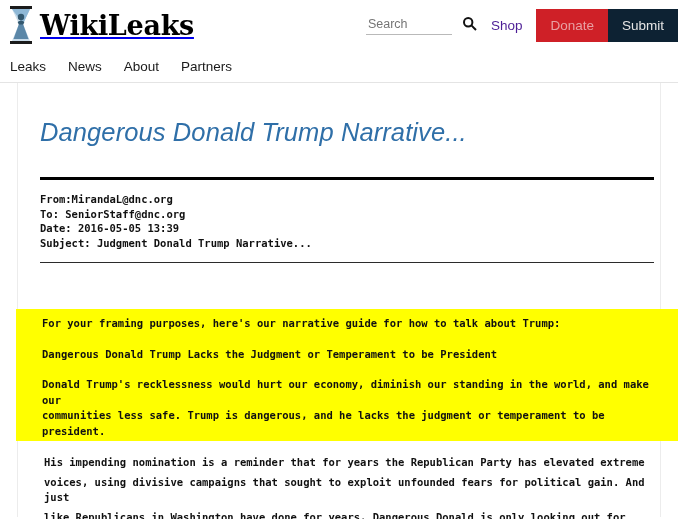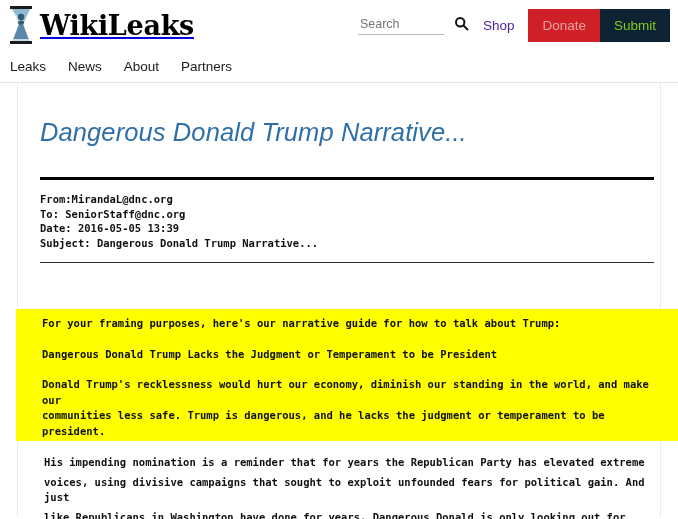--- a/index.html
+++ b/index.html
@@ -36,21 +36,21 @@
   .brand {
     font-family: "DejaVu Serif", serif;
     font-size: 27px;
     font-weight: bold;
     letter-spacing: -0.3px;
     color: #000000;
     line-height: 1;
   }
   .header-right {
     position: absolute;
-    right: 8px;
+    right: 0;
     top: 0;
     height: 50px;
     display: flex;
     align-items: center;
   }
   .search-box {
     display: flex;
     align-items: flex-end;
     margin-right: 14px;
   }
@@ -82,21 +82,21 @@
     background: #cf2027;
     color: #e8a0a3;
     border: none;
     font-size: 13.5px;
     padding: 9px 14px;
     cursor: pointer;
     font-family: "Liberation Sans", sans-serif;
   }
   .btn-submit {
     background: #0d2233;
-    color: #84cc16;
+    color: #e5e5e5;
     border: none;
     font-size: 13.5px;
     padding: 9px 14px;
     cursor: pointer;
     font-family: "Liberation Sans", sans-serif;
     text-align: center;
   }
 
   
   .main-nav {
@@ -253,21 +253,21 @@
 
   <div class="content">
 
     <h1 class="doc-title">Dangerous Donald Trump Narrative...</h1>
     <div class="title-rule"></div>
 
     <div class="meta">
       <div>From:MirandaL@dnc.org</div>
       <div>To: SeniorStaff@dnc.org</div>
       <div>Date: 2016-05-05 13:39</div>
-      <div>Subject: Dangerous Donald Trump Narrative...</div>
+      <div>Subject: Judgment Donald Trump Narrative...</div>
     </div>
     <div class="meta-rule"></div>
 
     <div class="hl-block body-text">
       <div class="hl-inner">
         <p class="hl-p">For your framing purposes, here's our narrative guide for how to talk about Trump:</p>
         <div class="gap"></div>
         <p class="hl-p">Dangerous Donald Trump Lacks the Judgment or Temperament to be President</p>
         <div class="gap"></div>
         <p class="hl-p">Donald Trump's recklessness would hurt our economy, diminish our standing in the world, and make our</p>

